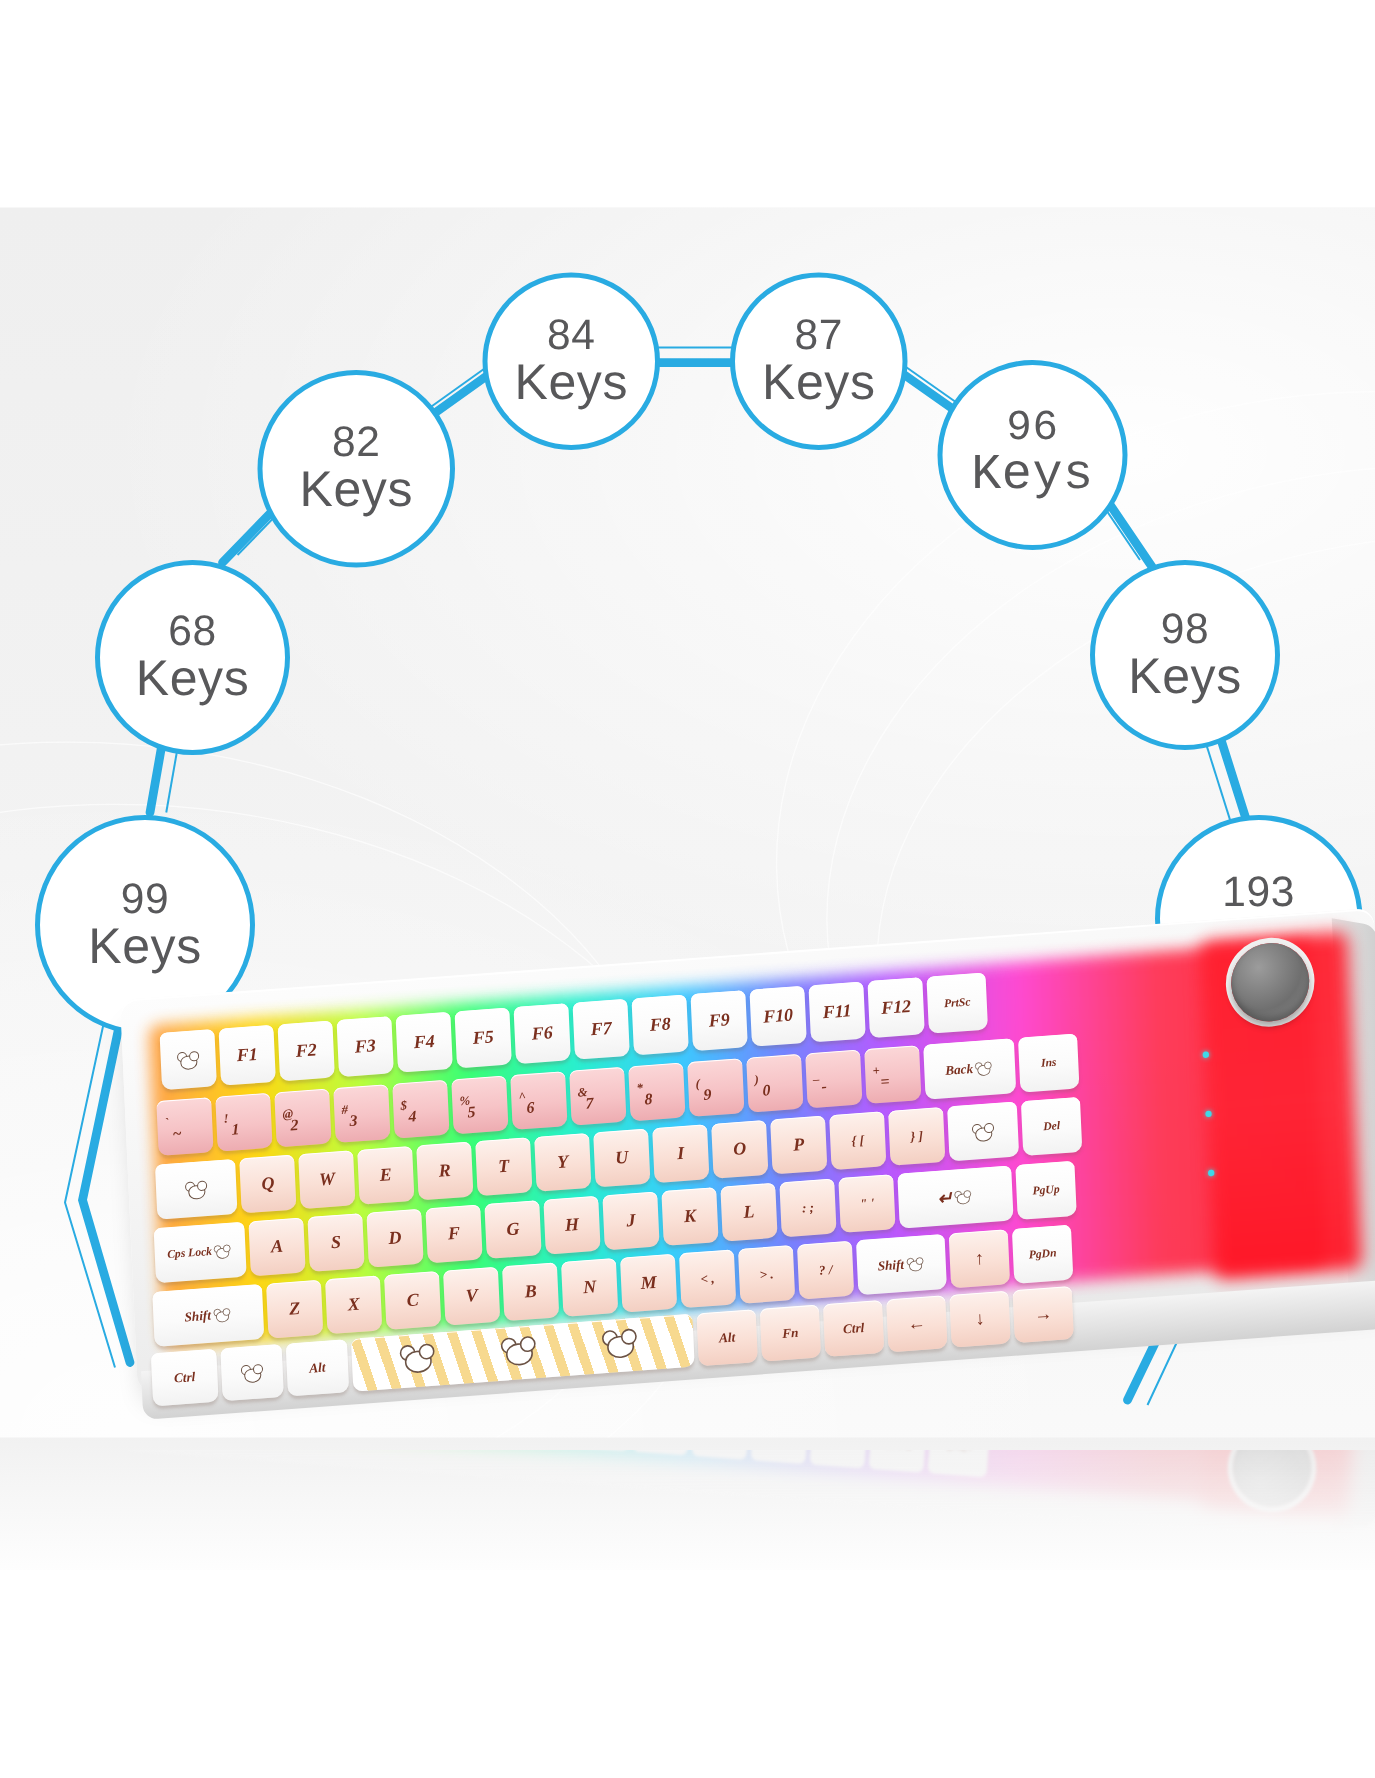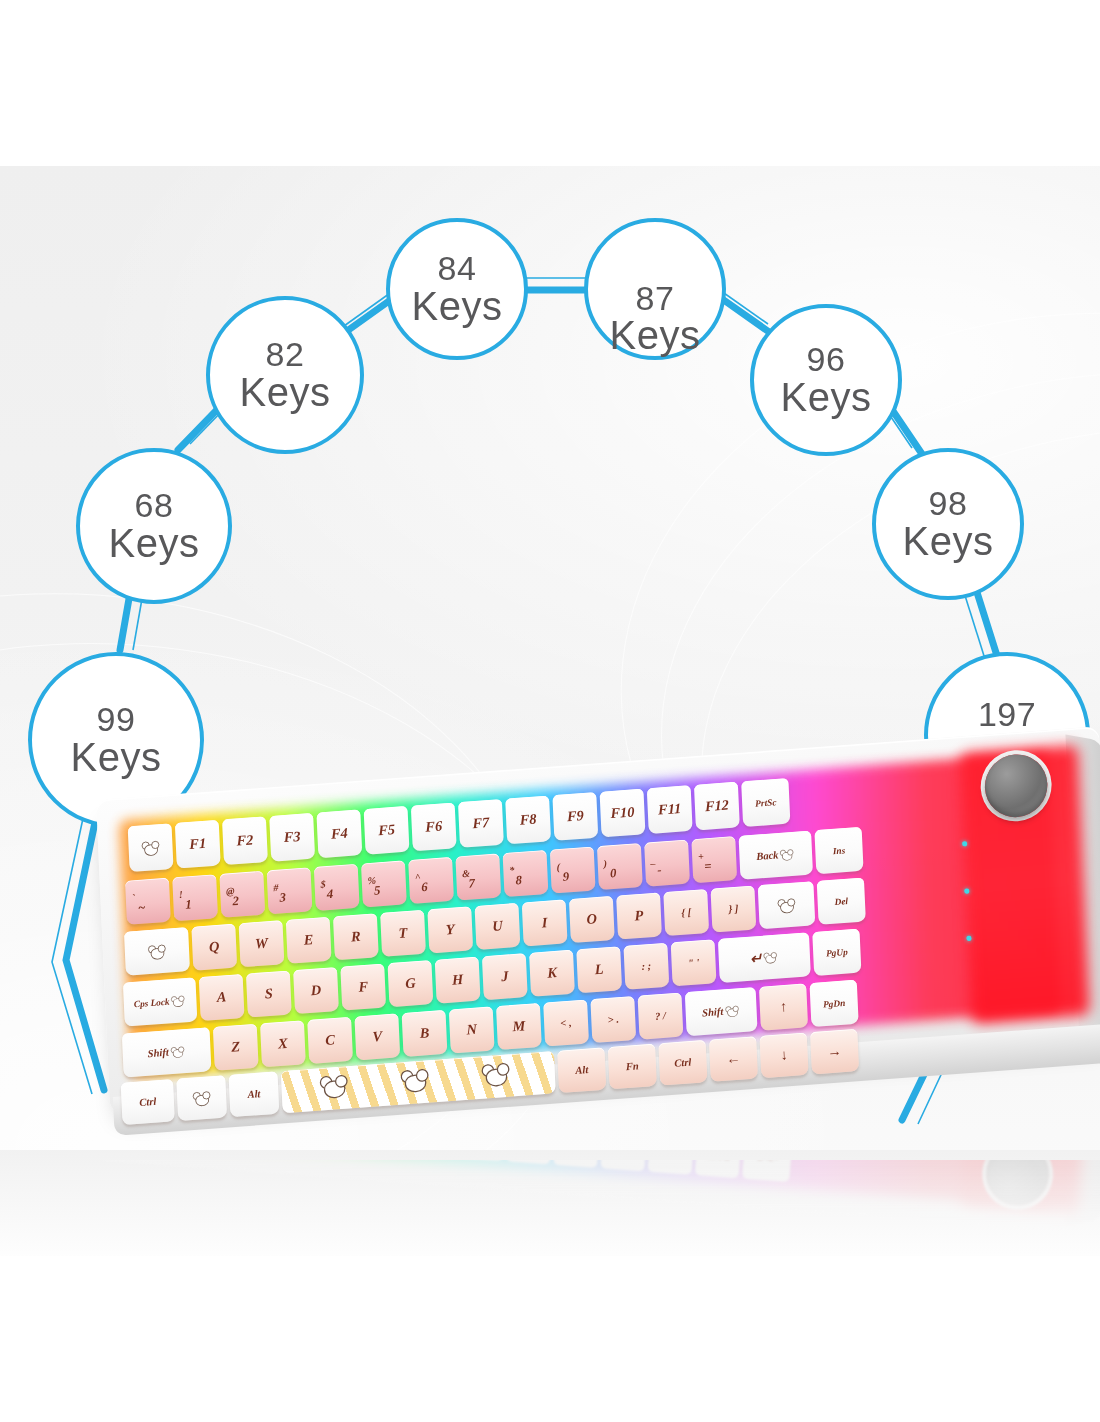--- a/index.html
+++ b/index.html
@@ -149,34 +149,34 @@
         <div class="k">Keys</div>
       </div>
       <div class="node" style="left: 206px; top: 296px; width: 158px; height: 158px;">
         <div class="n">82</div>
         <div class="k">Keys</div>
       </div>
       <div class="node" style="left: 386px; top: 218px; width: 142px; height: 142px;">
         <div class="n">84</div>
         <div class="k">Keys</div>
       </div>
-      <div class="node" style="left: 584px; top: 218px; width: 142px; height: 142px; justify-content: flex-end;">
+      <div class="node" style="left: 584px; top: 218px; width: 142px; height: 142px;">
         <div class="n">87</div>
         <div class="k">Keys</div>
       </div>
-      <div class="node" style="left: 750px; top: 304px; width: 152px; height: 152px;">
+      <div class="node" style="left: 750px; top: 288px; width: 152px; height: 152px; font-family: Liberation Mono, monospace;">
         <div class="n">96</div>
         <div class="k">Keys</div>
       </div>
       <div class="node" style="left: 872px; top: 448px; width: 152px; height: 152px;">
         <div class="n">98</div>
         <div class="k">Keys</div>
       </div>
       <div class="node" style="left: 924px; top: 652px; width: 166px; height: 166px;">
-        <div class="n">197</div>
+        <div class="n">193</div>
         <div class="k">Keys</div>
       </div>
     </div>
 
   <div id="headline">
   </div>
 
   <div id="kb-wrap">
     <div id="kb">
       <div class="deck"></div>

